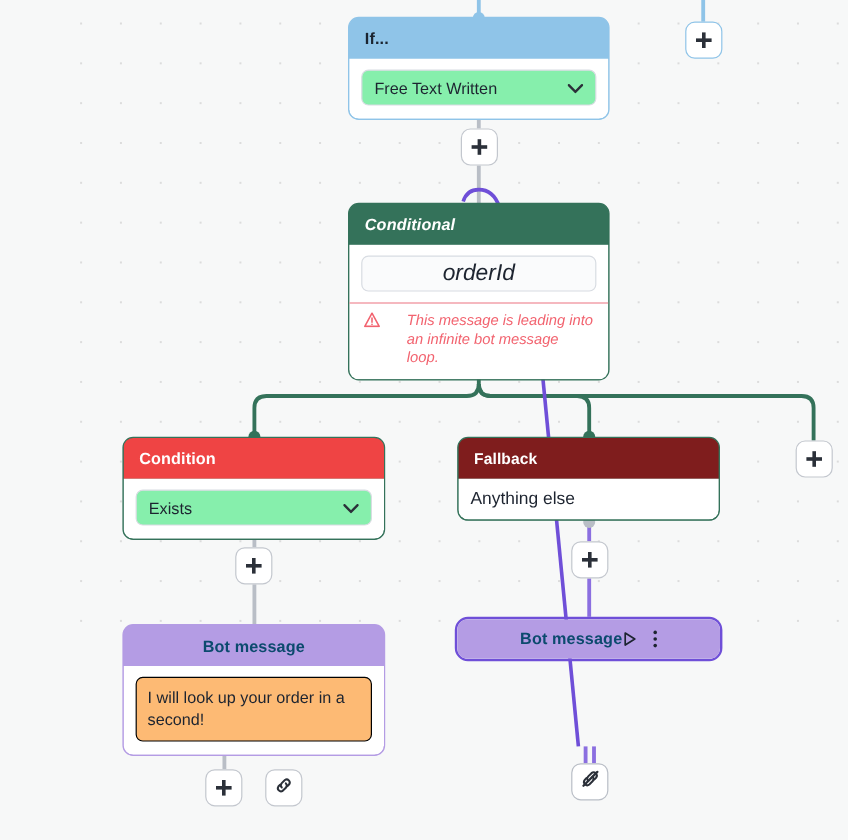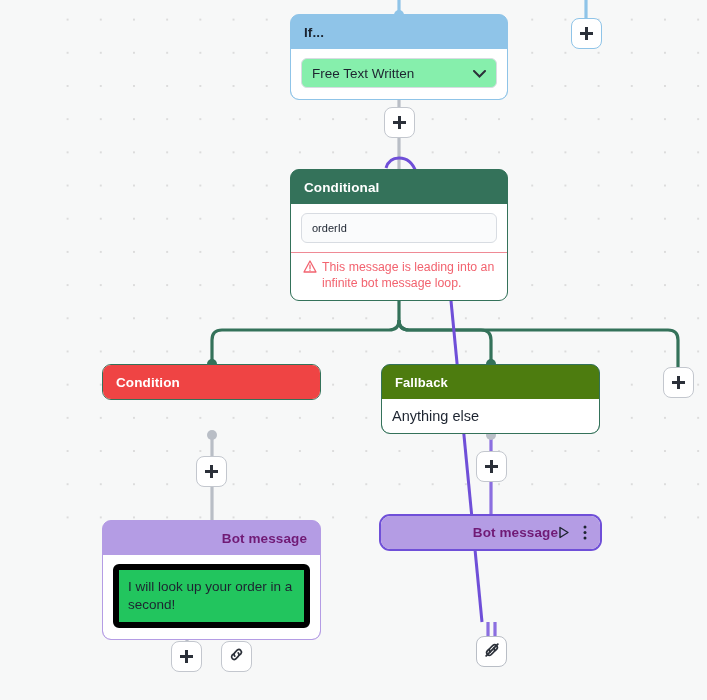--- a/index.html
+++ b/index.html
@@ -71,20 +71,21 @@
   .node-if .node-header { background: #8fc4e8; color: #1b2430; }
   .node-if .node-body { border-radius: 0 0 8px 8px; }
 
   
   .node-conditional {
     left: 245px;
     top: 169px;
     width: 218px;
     background: #34725a;
     border: 1px solid #34725a;
+    font-style: italic;
   }
   .node-conditional .node-header { background: #34725a; color: #ffffff; }
   .node-conditional .node-body { padding-bottom: 0; }
 
   
   .node-condition {
     left: 57px;
     top: 364px;
     width: 219px;
     background: #34725a;
@@ -94,38 +95,38 @@
   .node-condition .node-body { border-radius: 0 0 8px 8px; }
 
   
   .node-fallback {
     left: 336px;
     top: 364px;
     width: 219px;
     background: #34725a;
     border: 1px solid #34725a;
   }
-  .node-fallback .node-header { background: #4d7c0f; color: #ffffff; font-size: 13px; }
+  .node-fallback .node-header { background: #7f1d1d; color: #ffffff; font-size: 13px; }
   .node-fallback .node-body {
     padding: 9px 10px;
     font-size: 14.5px;
     color: #1d2430;
     border-radius: 0 0 8px 8px;
   }
 
   
   .node-bot {
     width: 219px;
     background: #b49ce4;
     border: 1px solid #b49ce4;
   }
   .node-bot .node-header {
     background: #b49ce4;
-    color: #701a75;
-    justify-content: flex-end;
+    color: #0c4a6e;
+    justify-content: center;
   }
   .node-bot .node-body { border-radius: 0 0 8px 8px; }
   .node-bot-left { left: 57px; top: 520px; }
   .node-bot-right {
     left: 334px;
     top: 514px;
     width: 223px;
     border: 2.5px solid #6f4fd8;
     border-radius: 11px;
     background: #b49ce4;
@@ -159,44 +160,45 @@
     justify-content: space-between;
   }
   .text-field {
     height: 30px;
     border: 1px solid #d8dce2;
     border-radius: 6px;
     background: #fafbfc;
     display: flex;
     align-items: center;
     padding: 0 10px;
-    font-size: 11px;
+    font-size: 19px;
     color: #1d2430;
     box-sizing: border-box;
+    justify-content: center;
   }
   .message-box {
-    border: 6px solid #000000;
+    border: 1px solid #000000;
     border-radius: 6px;
-    background: #22c55e;
+    background: #fdba74;
     padding: 8px 9px;
     font-size: 13.5px;
     line-height: 1.32;
     color: #1d2430;
     min-height: 48px;
     box-sizing: border-box;
   }
 
   
   .warning-sep {
     border-top: 1px solid #ef8a95;
     margin: 9px -10px 0 -10px;
   }
   .warning-row {
     display: flex;
-    gap: 5px;
+    gap: 22px;
     padding: 7px 2px 9px 2px;
     color: #f2636f;
     font-size: 12.3px;
     line-height: 1.28;
     align-items: flex-start;
   }
   .warning-text { padding-top: 0px; }
 
   
   .sq-btn {
@@ -311,20 +313,30 @@
         </span>
         <span class="warning-text">This message is leading into an infinite bot message loop.</span>
       </div>
     </div>
   </div>
 
   <div class="node node-condition">
     <div class="node-header">
       <span class="node-title">Condition</span>
     </div>
+    <div class="node-body">
+      <div class="select-field">
+        <span>Exists</span>
+        <span>
+          <svg width="13" height="8" viewBox="0 0 13 8">
+            <path d="M1,1 L6.5,6.5 L12,1" stroke="#2b3039" stroke-width="2" fill="none" stroke-linecap="round"></path>
+          </svg>
+        </span>
+      </div>
+    </div>
   </div>
 
   <div class="node node-fallback">
     <div class="node-header">
       <span class="node-title">Fallback</span>
     </div>
     <div class="node-body">Anything else</div>
   </div>
 
   <div class="node node-bot node-bot-left">

